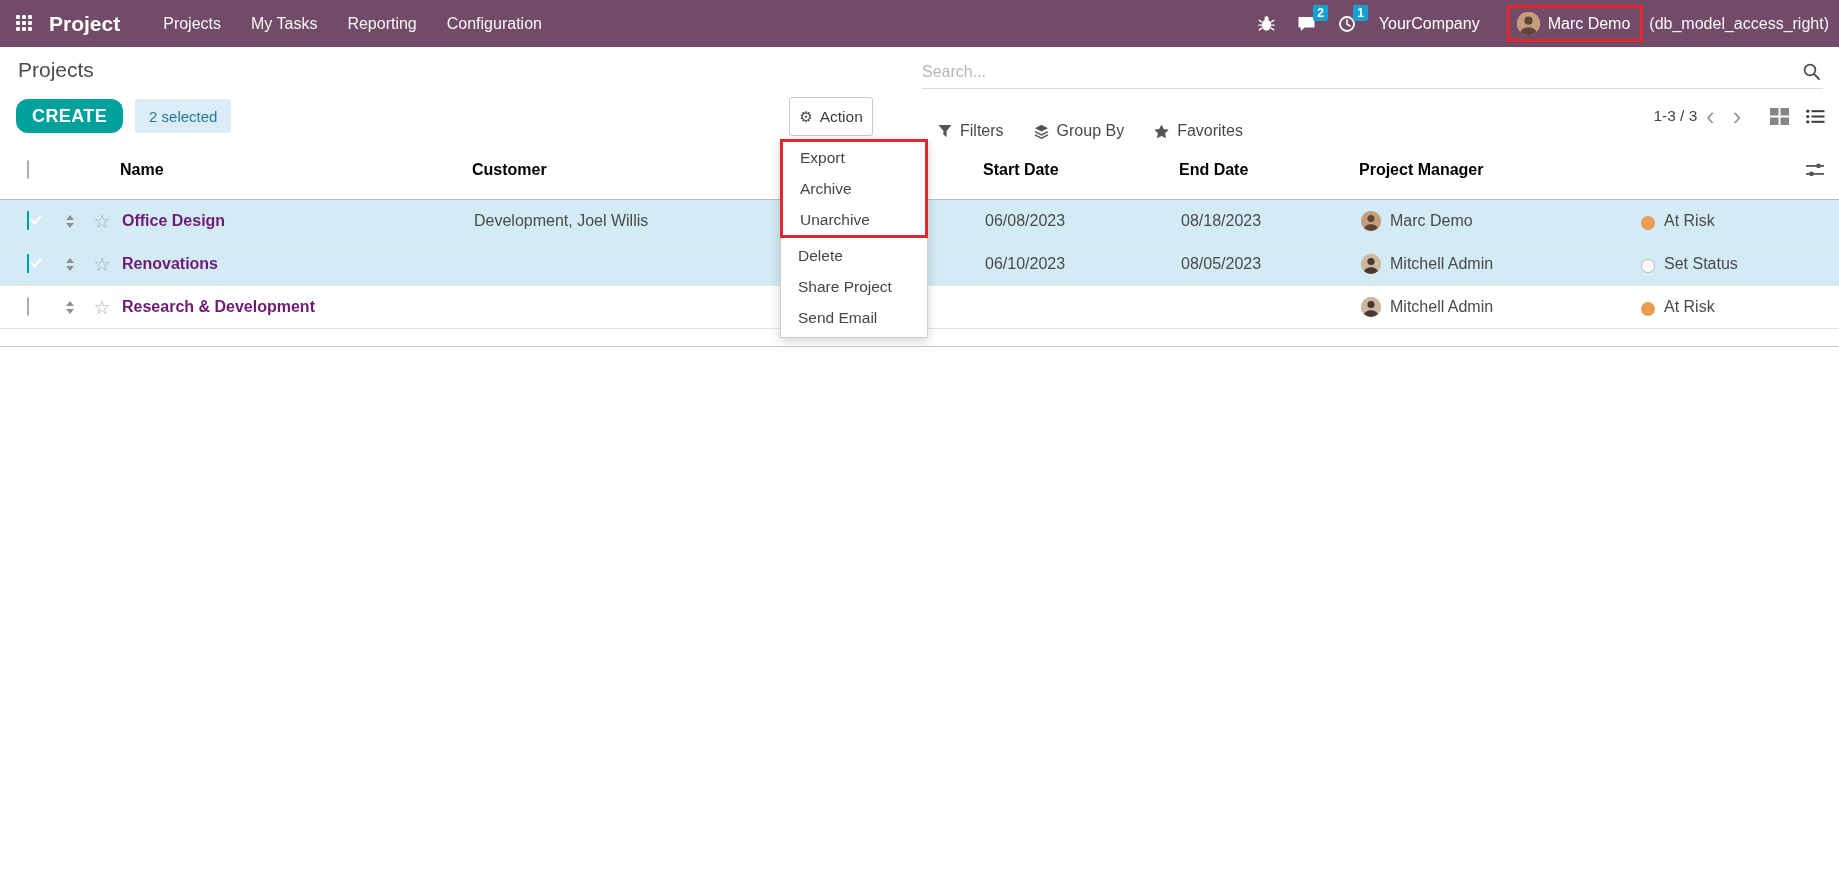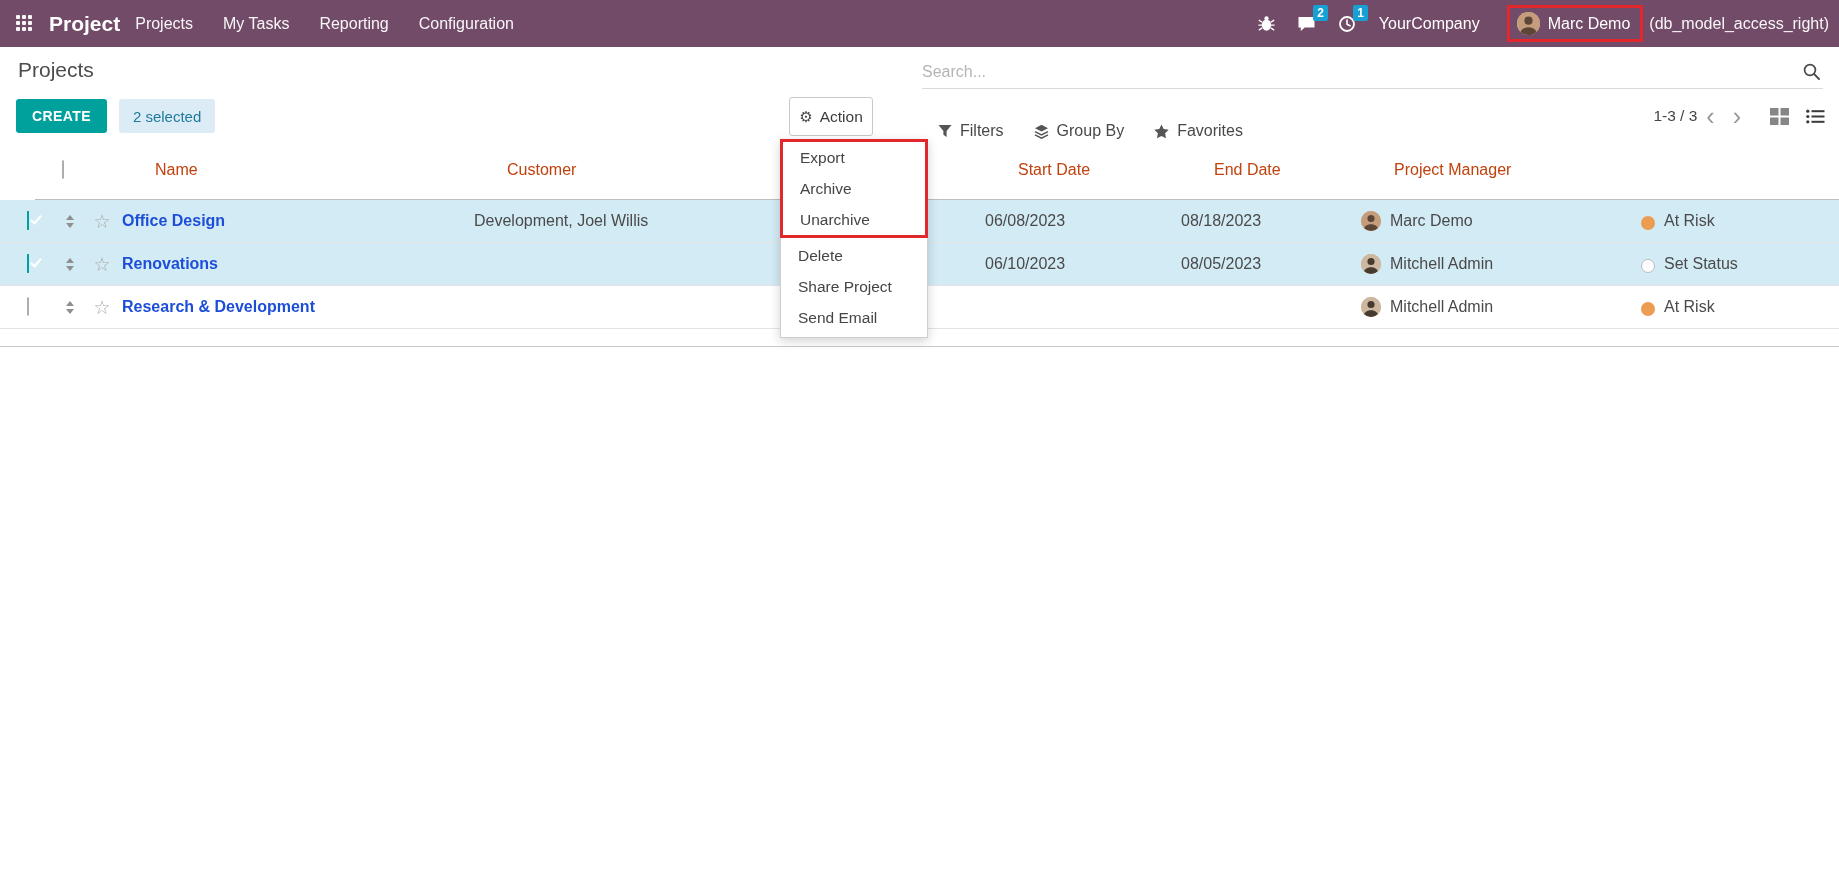--- a/index.html
+++ b/index.html
@@ -14,21 +14,21 @@
   
   .navbar {
     position:absolute; top:0; left:0; right:0; height:47px;
     background:var(--navbar, #714B67); color:#fff;
     display:flex; align-items:center; padding:0 10px 0 16px; white-space:nowrap;
   }
   .apps-btn { width:18px; height:18px; display:grid;
     grid-template-columns:repeat(3,4px); grid-template-rows:repeat(3,4px);
     gap:2px; margin-right:15px; cursor:pointer; flex:none; }
   .apps-btn i { background:#fff; opacity:.95; border-radius:1px; }
-  .brand { font-size:21px; font-weight:700; }
+  .brand { font-size:21px; font-weight:700; margin-right:28px; }
   .nav-menu { display:flex; align-items:center; height:47px; }
   .nav-item { padding:0 15px; font-size:16px; line-height:47px; cursor:pointer; opacity:.95; }
   .nav-right { margin-left:auto; display:flex; align-items:center; }
   .icon-btn { position:relative; height:47px; display:flex; align-items:center; padding:0 11px; cursor:pointer; }
   .badge {
     position:absolute; top:5px; right:-1px; background:var(--badge-blue,#17a0d4);
     color:#fff; font-size:12px; font-weight:700; line-height:1; padding:2px 4px; border-radius:2px;
   }
   .company { font-size:16px; margin:0 27px 0 12px; cursor:pointer; }
   .user-menu {
@@ -47,59 +47,59 @@
   .searchbar { position:absolute; left:922px; right:16px; top:8px; height:34px;
     border-bottom:1px solid #dadada; display:flex; align-items:center; }
   .search-input { flex:1; border:none; outline:none; background:transparent;
     font-size:16px; color:#333; font-family:"Liberation Sans",sans-serif; padding:0 6px 0 0; }
   .search-input::placeholder { color:#b5b5b5; }
   .magnifier { flex:none; display:flex; align-items:center; padding:0 2px; cursor:pointer; }
 
   
   .cp-bottom { position:absolute; top:92px; left:0; right:0; height:48px; background:#fff; }
   .left-actions { position:absolute; left:16px; top:7px; display:flex; gap:12px; }
-  .btn-create { height:34px; padding:0 16px; border:none; border-radius:3px; cursor:pointer;
-    background:var(--primary,#00a09d); color:#fff; font-size:14px; font-weight:700;
+  .btn-create { height:34px; padding:0 16px; border:none; border-radius:12px; cursor:pointer;
+    background:var(--primary,#00a09d); color:#fff; font-size:18px; font-weight:700;
     letter-spacing:.4px; font-family:inherit; }
   .btn-selected { height:34px; padding:0 14px; border:none; border-radius:3px; cursor:pointer;
     background:#dcecf6; color:#1f7a9c; font-size:15px; font-family:inherit; }
   .btn-action { position:absolute; left:789px; top:5px; width:84px; height:39px;
     background:#fff; border:1px solid #c9c9c9; border-radius:3px; cursor:pointer;
     display:flex; align-items:center; justify-content:center; gap:7px;
     font-size:15.5px; color:#3c3c3c; font-family:inherit; }
   .gear-glyph { font-size:15px; color:#4a4a4a; line-height:1; }
   .search-tools { position:absolute; left:938px; top:0; height:48px; display:flex; align-items:flex-end; gap:30px; }
   .tool { display:flex; align-items:center; gap:8px; font-size:16px; color:#484848; cursor:pointer; }
   .right-controls { position:absolute; right:14px; top:0; height:48px; display:flex; align-items:center; }
   .pager-text { font-size:15.5px; color:#444; }
   .pager-arrow { font-size:25px; color:#999; padding:0 9px; line-height:1; cursor:pointer; }
   .switcher { display:flex; align-items:center; gap:17px; margin-left:20px; }
   .view-btn { display:flex; align-items:center; cursor:pointer; }
 
   
   .list { position:absolute; top:140px; left:0; right:0; }
   .lrow { display:grid; align-items:center;
     grid-template-columns:56px 28px 36px 352px 511px 196px 180px 280px 152px 48px; }
-  .lhead { height:60px; border-bottom:1px solid #bdbdbd; font-weight:400; color:#c2410c; font-size:16px;margin-left:35px; }
+  .lhead { height:60px; border-bottom:1px solid #bdbdbd; font-weight:700; color:#000000; font-size:16px; }
   .lrow.body { height:43px; border-bottom:1px solid #e4e4e4; font-size:16px; color:#4a4a4a; background:#fff; }
   .lrow.body.selected { background:var(--selected-row,#d3ebf5); }
   .cell-check { justify-self:center; }
   .checkbox { width:17px; height:17px; border:1px solid #adadad; border-radius:2px;
     background:#fff; position:relative; cursor:pointer; }
   .checkbox.checked { background:var(--primary,#00a09d); border-color:var(--primary,#00a09d); }
   .checkbox.checked::after { content:''; position:absolute; left:5px; top:1px;
     width:4px; height:9px; border:solid #fff; border-width:0 2px 2px 0; transform:rotate(40deg); }
   .drag-handle { display:flex; flex-direction:column; gap:3px; align-items:center;
     justify-self:center; cursor:grab; }
   .tri-up { width:0; height:0; border-left:4px solid transparent; border-right:4px solid transparent;
     border-bottom:5px solid #8f8f8f; }
   .tri-down { width:0; height:0; border-left:4px solid transparent; border-right:4px solid transparent;
     border-top:5px solid #8f8f8f; }
   .star { font-size:19px; color:#a9a9a9; justify-self:center; line-height:1; cursor:pointer; }
-  .cell-name { font-weight:700; color:#1d4ed8; padding-left:2px; }
+  .cell-name { font-weight:700; color:#701a75; padding-left:2px; }
   .cell-text { padding-left:2px; }
   .cell-manager { display:flex; align-items:center; gap:9px; padding-left:2px; }
   .avatar-sm { width:20px; height:20px; border-radius:50%; overflow:hidden; flex:none; background:#c9b29b; }
   .cell-status { display:flex; align-items:flex-end; gap:9px; padding-left:2px; }
   .dot { width:14px; height:14px; border-radius:50%; flex:none; }
   .dot.at-risk { background:var(--status-orange,#ec9c50); }
   .dot.none { background:#fcfcfc; border:1px solid #bcbcbc; }
   .col-settings { justify-self:center; cursor:pointer; display:flex; }
   .list-end { height:18px; border-bottom:1px solid #c9c9c9; }
 

